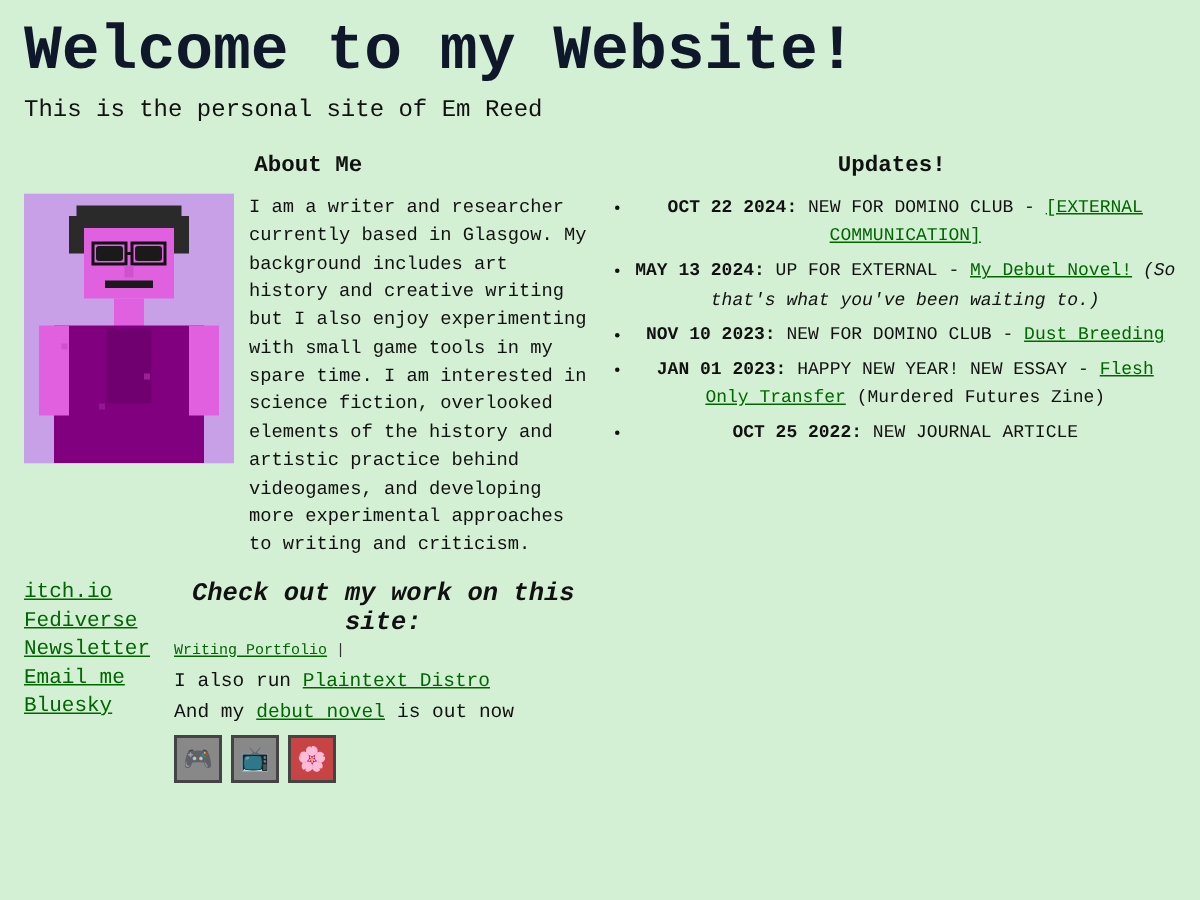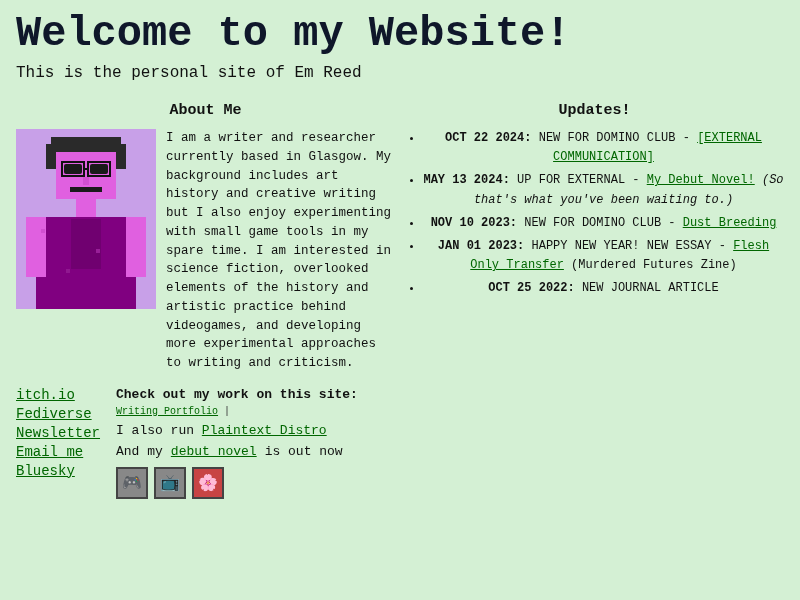--- a/index.html
+++ b/index.html
@@ -62,23 +62,24 @@
       font-size: 12.5px;
       line-height: 1.5;
     }
     .links-left {
       display: flex;
       flex-direction: column;
       gap: 3px;
     }
     .check-label {
       font-weight: bold;
-      font-size: 13px;
+      font-size: 17px;
       text-align: center;
       margin-bottom: 4px;
+      font-style: italic;
     }
     .portfolio-links {
       display: flex;
       align-items: center;
       gap: 6px;
       font-size: 10px;
     }
     .also-run {
       font-size: 13px;
       margin-top: 6px;

